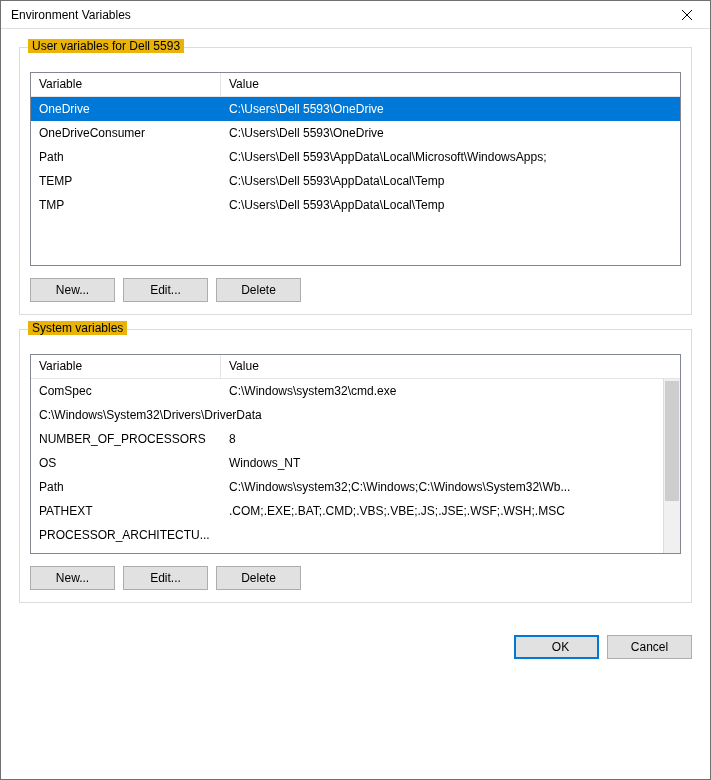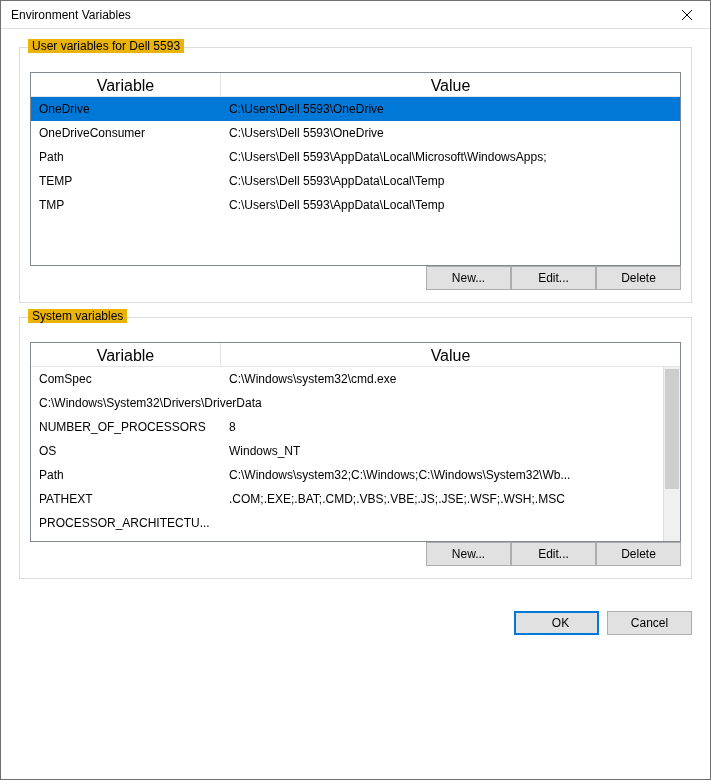--- a/index.html
+++ b/index.html
@@ -56,61 +56,61 @@
       margin-top: 14px;
       position: relative;
     }
     .lv-head {
       display: flex;
       height: 24px;
       border-bottom: 1px solid #e5e5e5;
     }
     .lv-head .col {
       padding: 4px 8px;
-      font-size: 16px;
+      font-size: 12px;
       border-right: 1px solid #e5e5e5;
       background: #fff;
-      text-align: center;
     }
     .lv-head .col:last-child { border-right: none; }
     .col-var { width: 190px; flex-shrink: 0; overflow: hidden; white-space: nowrap; text-overflow: ellipsis; }
     .col-val { flex: 1; overflow: hidden; white-space: nowrap; text-overflow: ellipsis; }
     .lv-body {
       overflow: hidden;
     }
     .lv-row {
       display: flex;
       height: 24px;
       align-items: center;
     }
     .lv-row .col { padding: 0 8px; font-size: 12px; }
     .lv-row.selected {
       background: #0078d7;
-      color: #000000;
+      color: #ffffff;
     }
     .lv-body.user-body { height: 168px; }
     .lv-body.sys-body { height: 174px; position: relative; }
     .sys-scroll-wrap { display:flex; }
     .sys-list-area { flex:1; overflow:hidden; }
     .scrollbar {
       width:17px;
       background:#f0f0f0;
       border-left:1px solid #dcdcdc;
       position:relative;
     }
     .scrollbar .thumb {
       position:absolute;
       left:1px; right:1px;
       top:2px;
       height:120px;
       background:#cdcdcd;
     }
     .btn-row {
       display:flex;
-      justify-content:flex-end;
+      gap:8px;
+      margin-top:12px;
     }
     .btn {
       width:85px;
       height:24px;
       border:1px solid #adadad;
       background:#e1e1e1;
       font-size:12px;
       font-family:inherit;
       cursor:default;
       display:flex;

